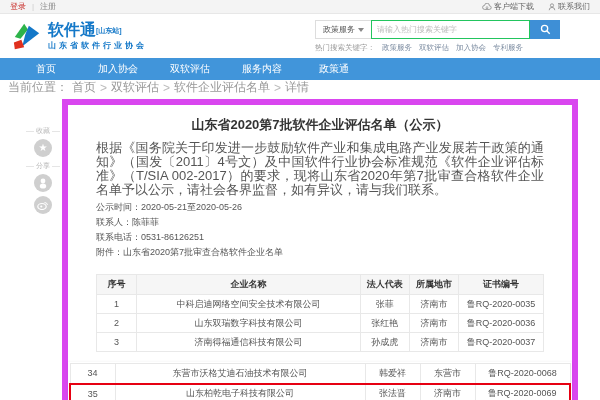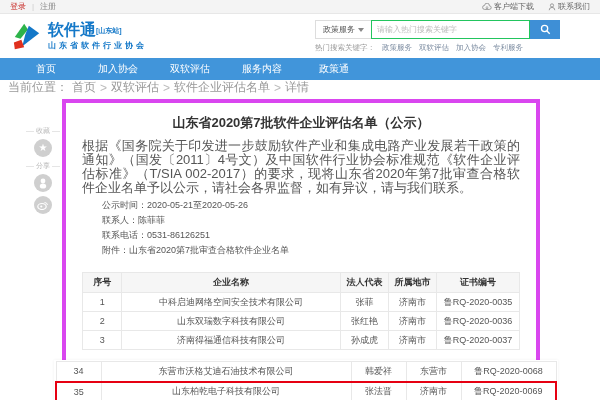--- a/index.html
+++ b/index.html
@@ -56,31 +56,31 @@
   .share-widget { position:absolute; left:26px; top:122px; width:34px; text-align:center; }
   .sw-label { font-size:7px; color:#bbb; display:flex; align-items:center; gap:2px;
               justify-content:center; margin:4px 0 3px; }
   .sw-label:before,.sw-label:after { content:""; flex:1; border-top:1px solid #e5e5e5; }
   .sw-circle { width:18px; height:18px; border-radius:50%; background:#cfcfcf; margin:0 auto 4px;
                display:flex; align-items:center; justify-content:center; cursor:pointer; }
   .sw-circle svg { display:block; }
   .star-glyph { color:#fff; font-size:10px; line-height:1; font-family:"DejaVu Sans",sans-serif; }
 
   
-  .card { position:absolute; left:62px; top:99px; width:478px; height:301px;
-          border:4px solid #d946ef; background:#fff; padding:0 16px; }
+  .card { position:absolute; left:62px; top:99px; width:516px; height:301px;
+          border:6px solid #d946ef; background:#fff; padding:0 28px; }
   .article-title { text-align:center; font-size:13px; font-weight:bold; color:#333;
                    padding-top:11px; }
   .meta-row { margin-top:9px; border:1px solid #ededed; height:19px; display:flex;
               align-items:center; font-size:8px; color:#888; }
   .meta-publish { margin-left:20px; }
   .meta-views { margin-left:120px; }
   .article-para { margin-top:7px; font-size:13px; color:#555; line-height:14px;
                   text-align:justify; }
-  .info-lines { margin-top:3px;margin-left:20px; }
+  .info-lines { margin-top:3px; }
   .info-line { font-size:9px; color:#555; line-height:15px; }
 
   
   table { border-collapse:collapse; width:100%; table-layout:fixed; }
   th,td { border:1px solid #e8e8e8; font-size:9px; text-align:center; overflow:hidden;
           white-space:nowrap; }
   th { background:#f6f6f6; color:#333; font-weight:bold; height:20px; }
   td { color:#555; height:19px; }
   .table-top { margin-top:14px; }
   .table-bottom-wrap { position:relative; left:-28px; width:504px; margin-top:10px;

